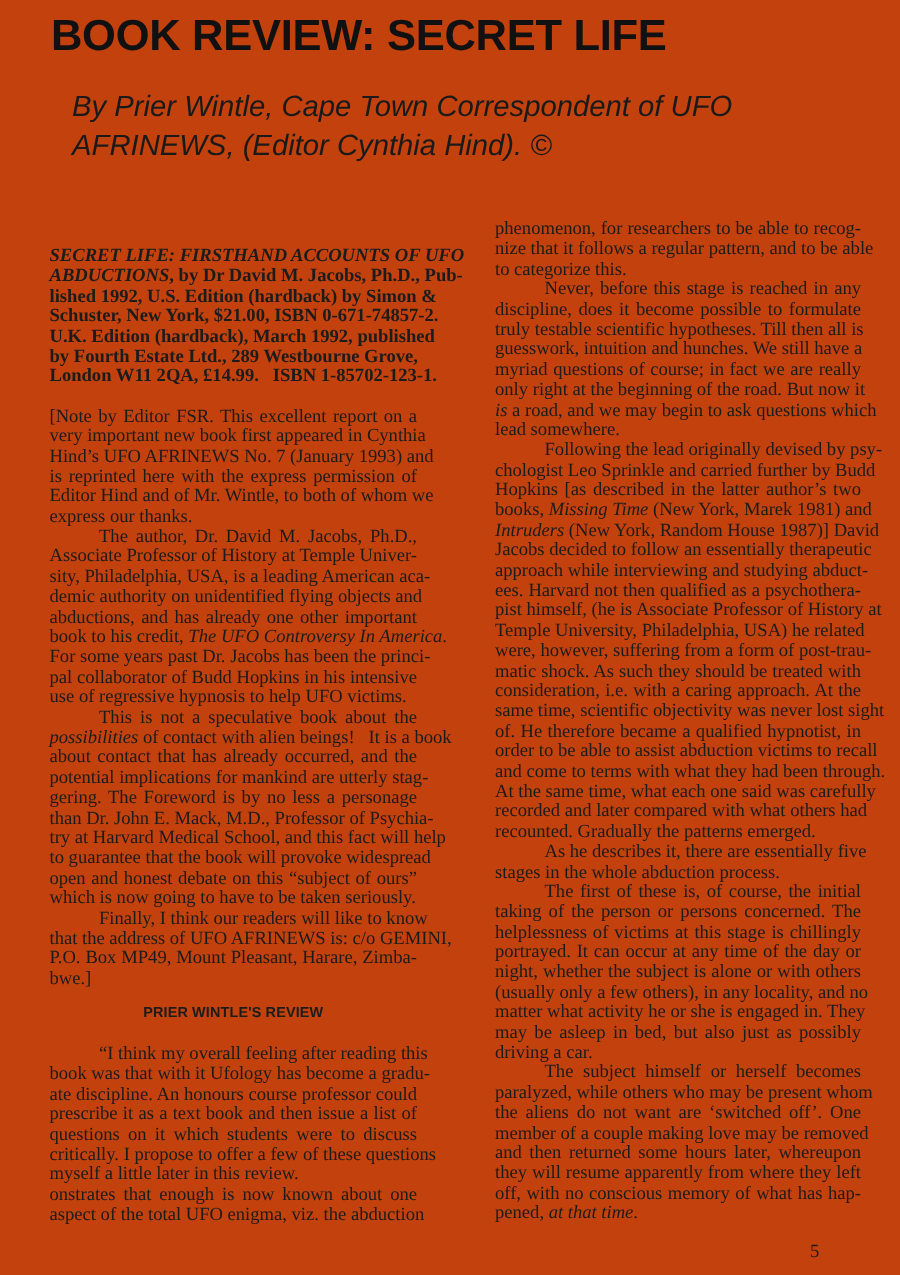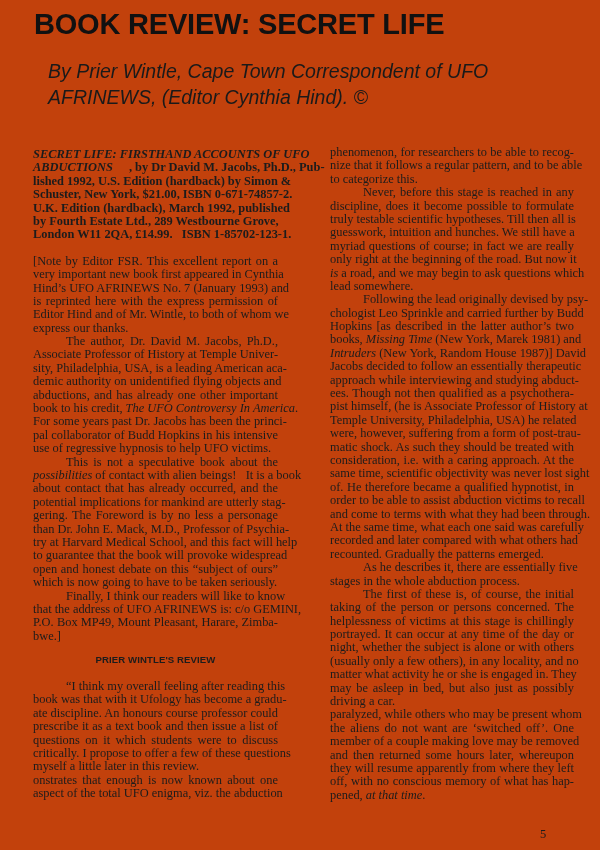--- a/index.html
+++ b/index.html
@@ -44,21 +44,21 @@
     line-height: 26px;
     color: #1a1a1a;
   }
   .column {
     position: absolute;
     font-family: "Liberation Serif", serif;
     font-size: 12.4px;
     line-height: 13.4px;
     color: #1c1c1c;
   }
-  .col-left { left: 33px; top: 148px; width: 245px; }
+  .col-left { left: 33px; top: 164px; width: 245px; }
   .col-right { left: 330px; top: 146px; width: 244px; }
 
   .line {
     display: block;
     height: 13.4px;
     text-align: justify;
     text-align-last: justify;
     white-space: nowrap;
     overflow: visible;
   }
@@ -98,21 +98,21 @@
 
   <div class="byline">
     <span>By Prier Wintle, Cape Town Correspondent of UFO</span><br>
     <span>AFRINEWS, (Editor Cynthia Hind).  ©</span>
   </div>
 
   <div class="column col-left">
 
     <div class="biblio">
       <span class="line"><i style="white-space: pre;">SECRET LIFE: FIRSTHAND ACCOUNTS OF UFO</i><span style="white-space: pre;"></span></span>
-      <span class="line"><i style="white-space: pre;">ABDUCTIONS</i><span style="white-space: pre; padding-left: 16px;">, by Dr David M. Jacobs, Ph.D., Pub-</span></span>
+      <span class="line"><i style="white-space: pre;">ABDUCTIONS</i><span style="white-space: pre;">, by Dr David M. Jacobs, Ph.D., Pub-</span></span>
       <span class="line"><span style="white-space: pre;">lished 1992, U.S. Edition (hardback) by Simon &amp;</span></span>
       <span class="line"><span style="white-space: pre;">Schuster, New York, $21.00, ISBN 0-671-74857-2.</span></span>
       <span class="line"><span style="white-space: pre;">U.K. Edition (hardback), March 1992, published</span></span>
       <span class="line"><span style="white-space: pre;">by Fourth Estate Ltd., 289 Westbourne Grove,</span></span>
       <span class="line last"><span style="white-space: pre;">London W11 2QA, £14.99.   ISBN 1-85702-123-1.</span></span>
     </div>
 
     <div class="gap-m"></div>
 
     <div>
@@ -180,21 +180,21 @@
     <span class="line"><i style="white-space: pre;">is</i><span style="white-space: pre;"> a road, and we may begin to ask questions which</span></span>
     <span class="line last">lead  somewhere.</span>
 
     <span class="line indent">Following the lead originally devised by psy-</span>
     <span class="line">chologist Leo Sprinkle and carried further by Budd</span>
     <span class="line">Hopkins [as described in the latter author’s two</span>
     <span class="line"><span style="white-space: pre;">books, </span><i style="white-space: pre;">Missing Time</i><span style="white-space: pre;"> (New York, Marek 1981) and</span></span>
     <span class="line"><i style="white-space: pre;">Intruders</i><span style="white-space: pre;"> (New York, Random House 1987)] David</span></span>
     <span class="line">Jacobs decided to follow an essentially therapeutic</span>
     <span class="line">approach while interviewing and studying abduct-</span>
-    <span class="line">ees.   Though not then qualified as a psychothera-</span>
+    <span class="line">ees.   Harvard not then qualified as a psychothera-</span>
     <span class="line">pist himself, (he is Associate Professor of History at</span>
     <span class="line">Temple University, Philadelphia, USA) he related</span>
     <span class="line">were, however, suffering from a form of post-trau-</span>
     <span class="line">matic shock.   As such they should be treated with</span>
     <span class="line">consideration, i.e. with a caring approach.   At the</span>
     <span class="line">same time, scientific objectivity was never lost sight</span>
     <span class="line">of.   He therefore became a qualified hypnotist, in</span>
     <span class="line">order to be able to assist abduction victims to recall</span>
     <span class="line">and come to terms with what they had been through.</span>
     <span class="line">At the same time, what each one said was carefully</span>
@@ -207,20 +207,21 @@
     <span class="line indent">The first of these is, of course, the initial</span>
     <span class="line">taking of the person or persons concerned.   The</span>
     <span class="line">helplessness of victims at this stage is chillingly</span>
     <span class="line">portrayed.   It can occur at any time of the day or</span>
     <span class="line">night, whether the subject is alone or with others</span>
     <span class="line">(usually only a few others), in any locality, and no</span>
     <span class="line">matter what activity he or she is engaged in.   They</span>
     <span class="line">may be asleep in bed, but also just as possibly</span>
     <span class="line last">driving a car.</span>
 
+    <span class="line indent">The subject himself or herself becomes</span>
     <span class="line">paralyzed, while others who may be present whom</span>
     <span class="line">the aliens do not want are ‘switched off’.   One</span>
     <span class="line">member of a couple making love may be removed</span>
     <span class="line">and then returned some hours later, whereupon</span>
     <span class="line">they will resume apparently from where they left</span>
     <span class="line">off, with no conscious memory of what has hap-</span>
     <span class="line last"><span style="white-space: pre;">pened, </span><i style="white-space: pre;">at that time</i><span style="white-space: pre;">.</span></span>
   </div>
 
   <div class="page-number">5</div>

